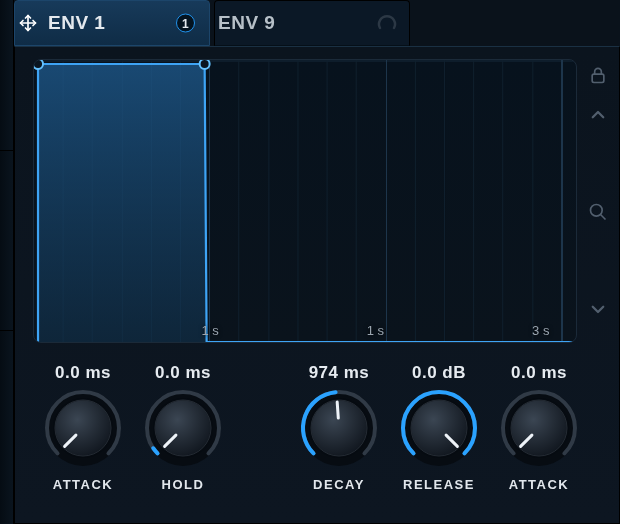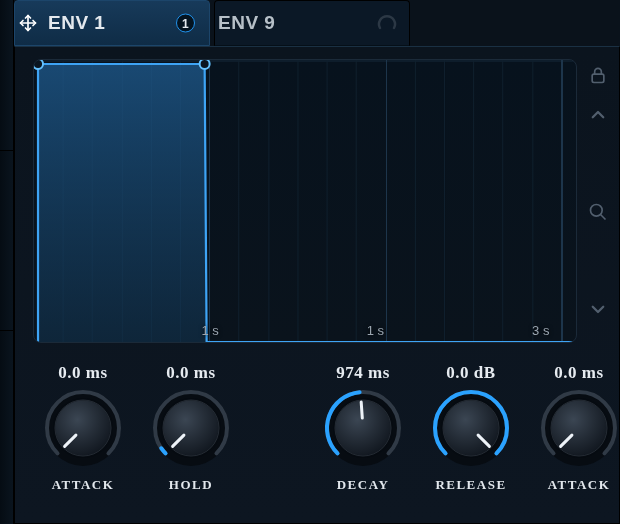--- a/index.html
+++ b/index.html
@@ -111,22 +111,21 @@
     width:28px; height:28px;
     color:#525f6e;
     display:flex; align-items:center; justify-content:center;
     cursor:pointer;
     border-radius:4px;
   }
   
   .knobs {
     position:absolute; left:18px; right:18px; bottom:12px; top:316px;
     display:flex; justify-content:flex-start; align-items:flex-start;
-    gap:8px;
-    font-family:Liberation Serif, serif;
+    gap:0;
   }
   .kcell {
     flex: 0 0 100px;
     display:flex; flex-direction:column; align-items:center;
   }
   .kspacer { flex: 0 0 56px; }
   .kval {
     font-size:17px; font-weight:700; letter-spacing:0.5px;
     margin-bottom:6px;
     color:#e6ebf0;

